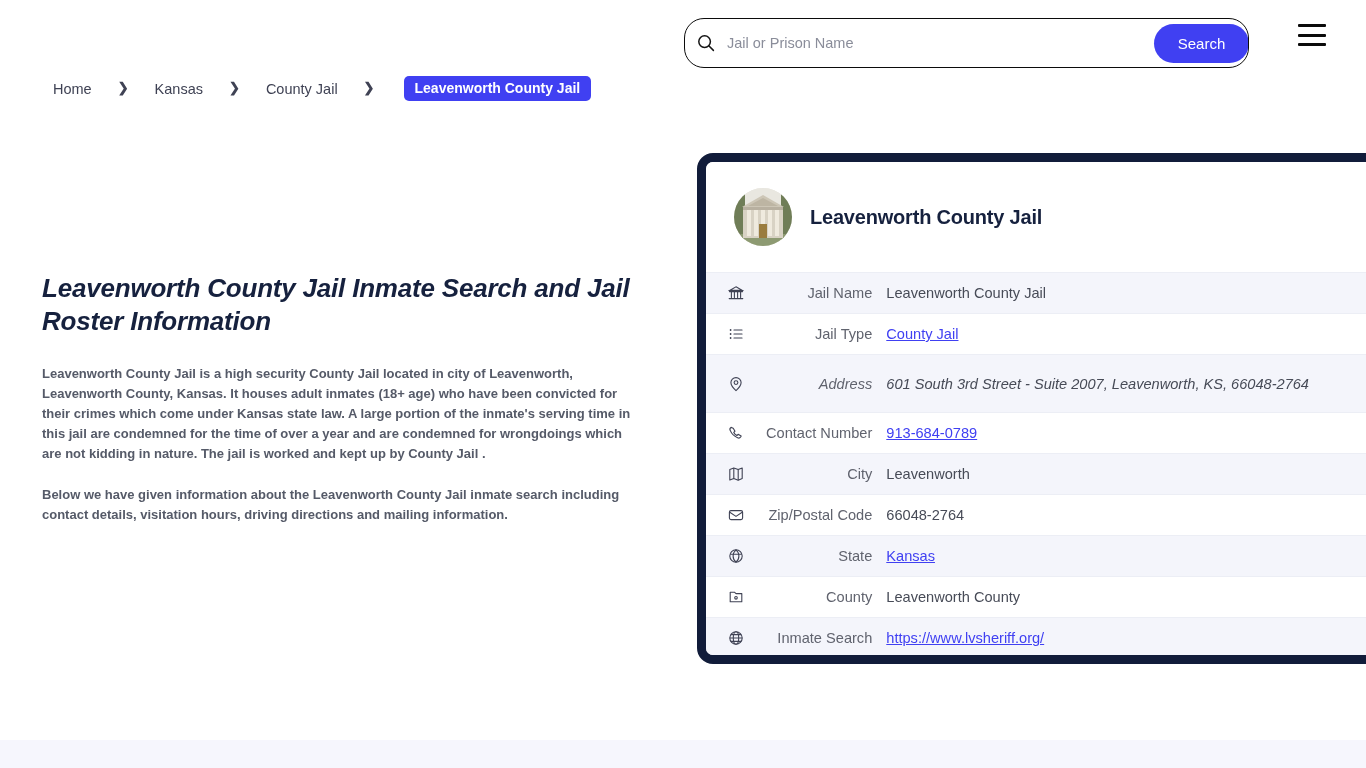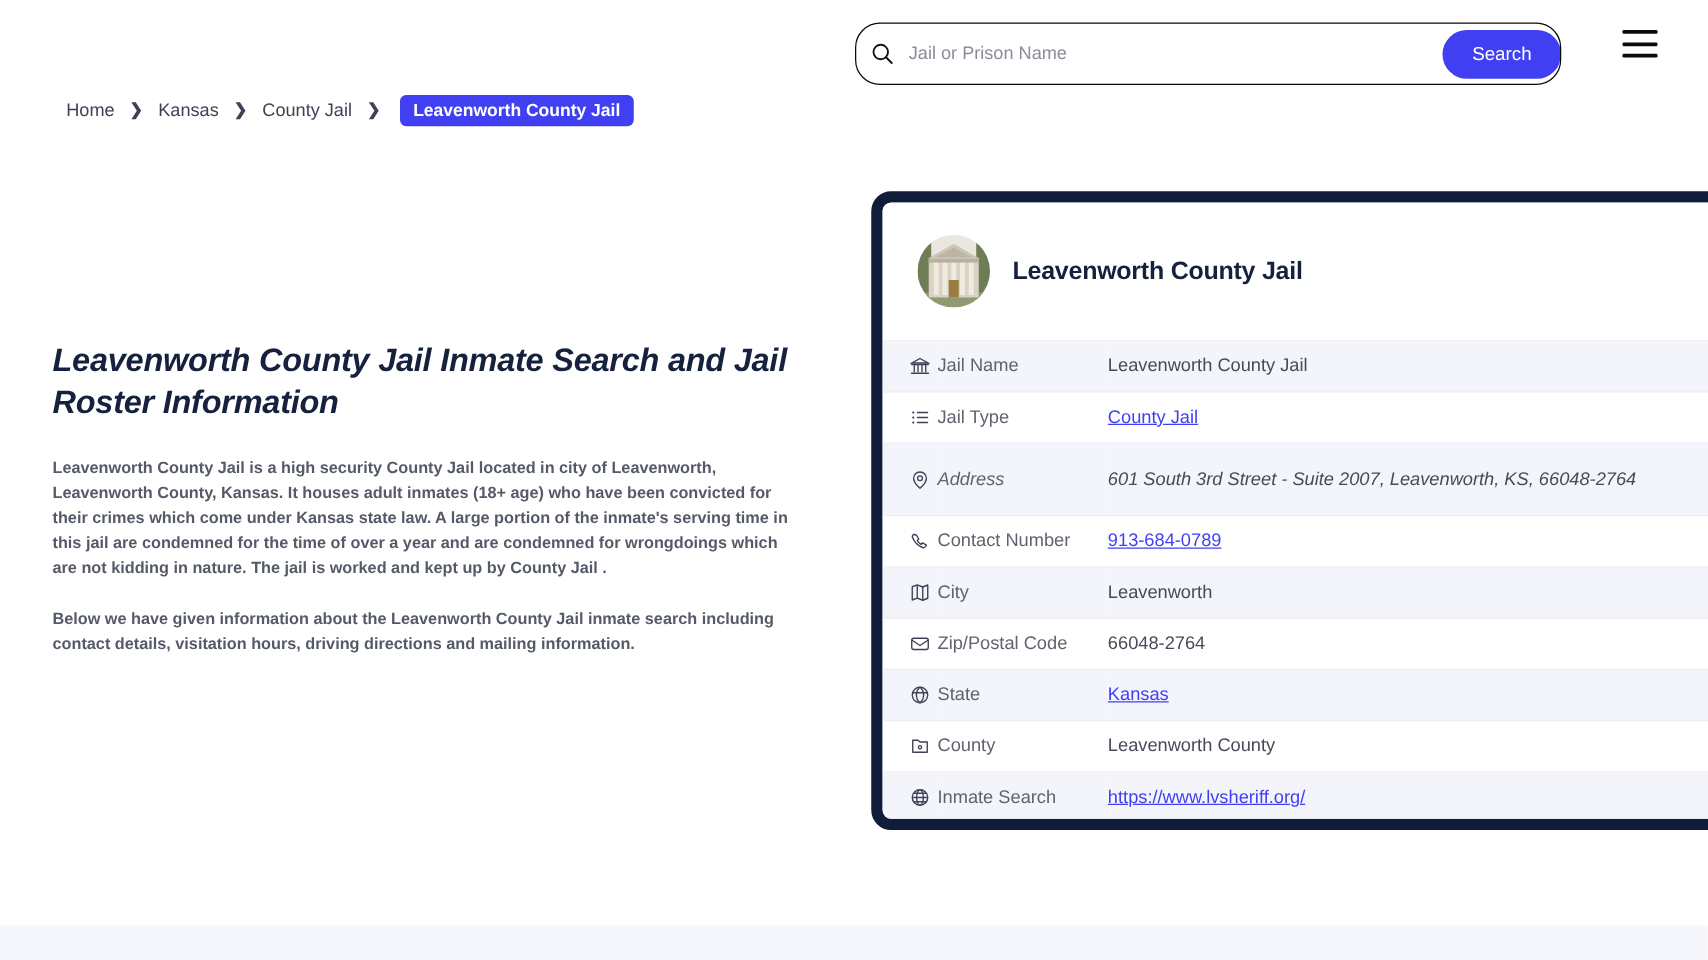--- a/index.html
+++ b/index.html
@@ -67,21 +67,21 @@
     width: 28px; height: 22px;
     display: flex; flex-direction: column; justify-content: space-between;
     cursor: pointer;
     background: transparent; border: 0; padding: 0;
   }
   .hamburger span { display: block; height: 3px; background: #0b0b0b; border-radius: 1px; }
 
   
   .breadcrumb {
     position: absolute; left: 53px; top: 76px;
-    display: flex; align-items: center; gap: 4px;
+    display: flex; align-items: center; gap: 18px;
     font-size: 14.5px;
   }
   .crumb {
     color: #3f4254; text-decoration: none; white-space: nowrap;
   }
   .crumb-sep {
     display: inline-block; margin: 0 8px;
     color: #3f4254; font-size: 13px; font-weight: bold;
     transform: translateY(-1px);
   }
@@ -151,20 +151,21 @@
   }
   .cell-icon {
     width: 44px;
     padding-left: 22px !important;
   }
   .cell-icon svg { display: block; width: 16px; height: 16px; }
   .cell-label {
     font-size: 14.6px; color: #60636e;
     white-space: nowrap;
     padding-right: 14px !important;
+    text-align: right;
   }
   .cell-value {
     font-size: 14.6px; color: #474b57;
     padding-right: 20px !important;
     line-height: 20px;
   }
   .cell-value a { color: #4040f2; text-decoration: underline; }
   .info-row.tall { height: 58px; }
   .info-row.tall td { padding-top: 4px; padding-bottom: 4px; font-style: italic; }
 

